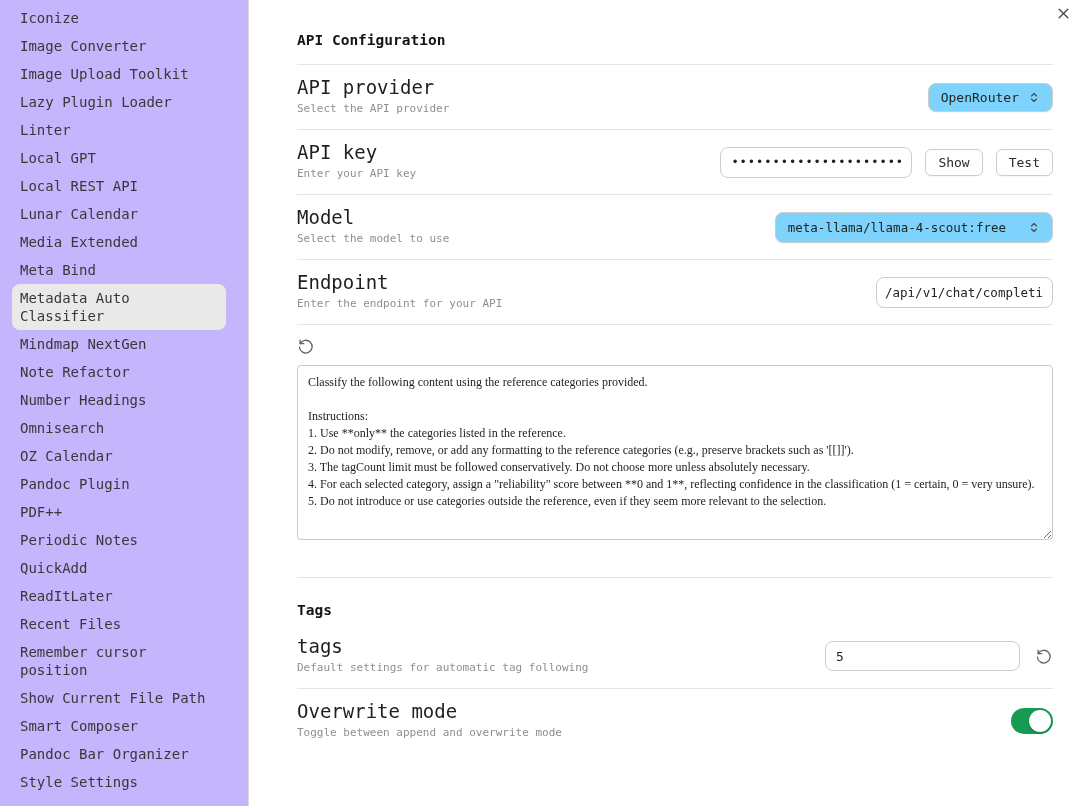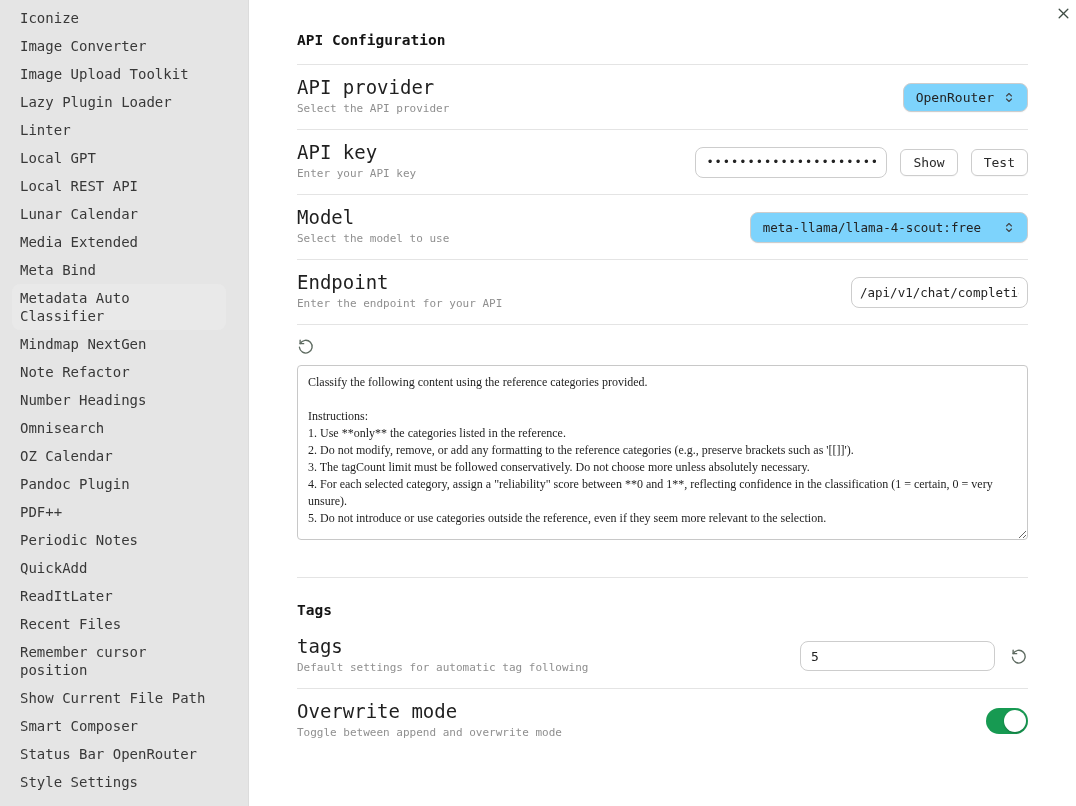--- a/index.html
+++ b/index.html
@@ -1,28 +1,28 @@
 <!DOCTYPE html>
 <html><head>
 <meta charset="utf-8">
 <style>
   * { margin:0; padding:0; box-sizing:border-box; }
   html,body { width:1076px; height:806px; overflow:hidden; background:#fff;
     font-family:"DejaVu Sans Mono","Liberation Mono",monospace; }
 
   
   .sidebar { position:absolute; left:0; top:0; width:249px; height:806px;
-    background:#e5e5e5; border-right:1px solid #dcdcdc; padding:4px 0 0 12px; }
+    background:#c4b5fd; border-right:1px solid #dcdcdc; padding:4px 0 0 12px; }
   .side-item { width:214px; padding:5px 8px; font-size:14px; line-height:18px;
     color:#383838; border-radius:8px; cursor:pointer; }
   .side-item.selected { background:#e9e9e9; }
 
   
   .main { position:absolute; left:249px; top:0; width:827px; height:806px;
-    padding:0 48px 20px 48px; background:#fff; }
+    padding:0 23px 20px 48px; background:#fff; }
   .close-btn { position:absolute; top:4px; right:4px; width:18px; height:18px;
     display:flex; align-items:center; justify-content:center; cursor:pointer; }
   .close-btn svg { stroke:#3e4c44; }
 
   .section-heading { font-size:14.5px; font-weight:bold; color:#151515;
     margin-top:32px; padding-bottom:16px; border-bottom:1px solid #e4e4e4; }
   .section-heading.no-border { border-bottom:none; padding-bottom:0; margin-top:24px; }
 
   .row { display:flex; align-items:center; justify-content:space-between;
     padding:12px 0; border-bottom:1px solid #e4e4e4; }
@@ -87,21 +87,21 @@
   <div class="side-item">OZ Calendar</div>
   <div class="side-item">Pandoc Plugin</div>
   <div class="side-item">PDF++</div>
   <div class="side-item">Periodic Notes</div>
   <div class="side-item">QuickAdd</div>
   <div class="side-item">ReadItLater</div>
   <div class="side-item">Recent Files</div>
   <div class="side-item">Remember cursor position</div>
   <div class="side-item">Show Current File Path</div>
   <div class="side-item">Smart Composer</div>
-  <div class="side-item">Status Bar OpenRouter</div>
+  <div class="side-item">Pandoc Bar Organizer</div>
   <div class="side-item">Style Settings</div>
 </div>
 
 <div class="main">
 
   <div class="close-btn">
     <svg width="13" height="13" viewBox="0 0 24 24" fill="none" stroke-width="2.4" stroke-linecap="round">
       <line x1="4" y1="4" x2="20" y2="20"></line>
         <line x1="20" y1="4" x2="4" y2="20"></line>
     </svg>

